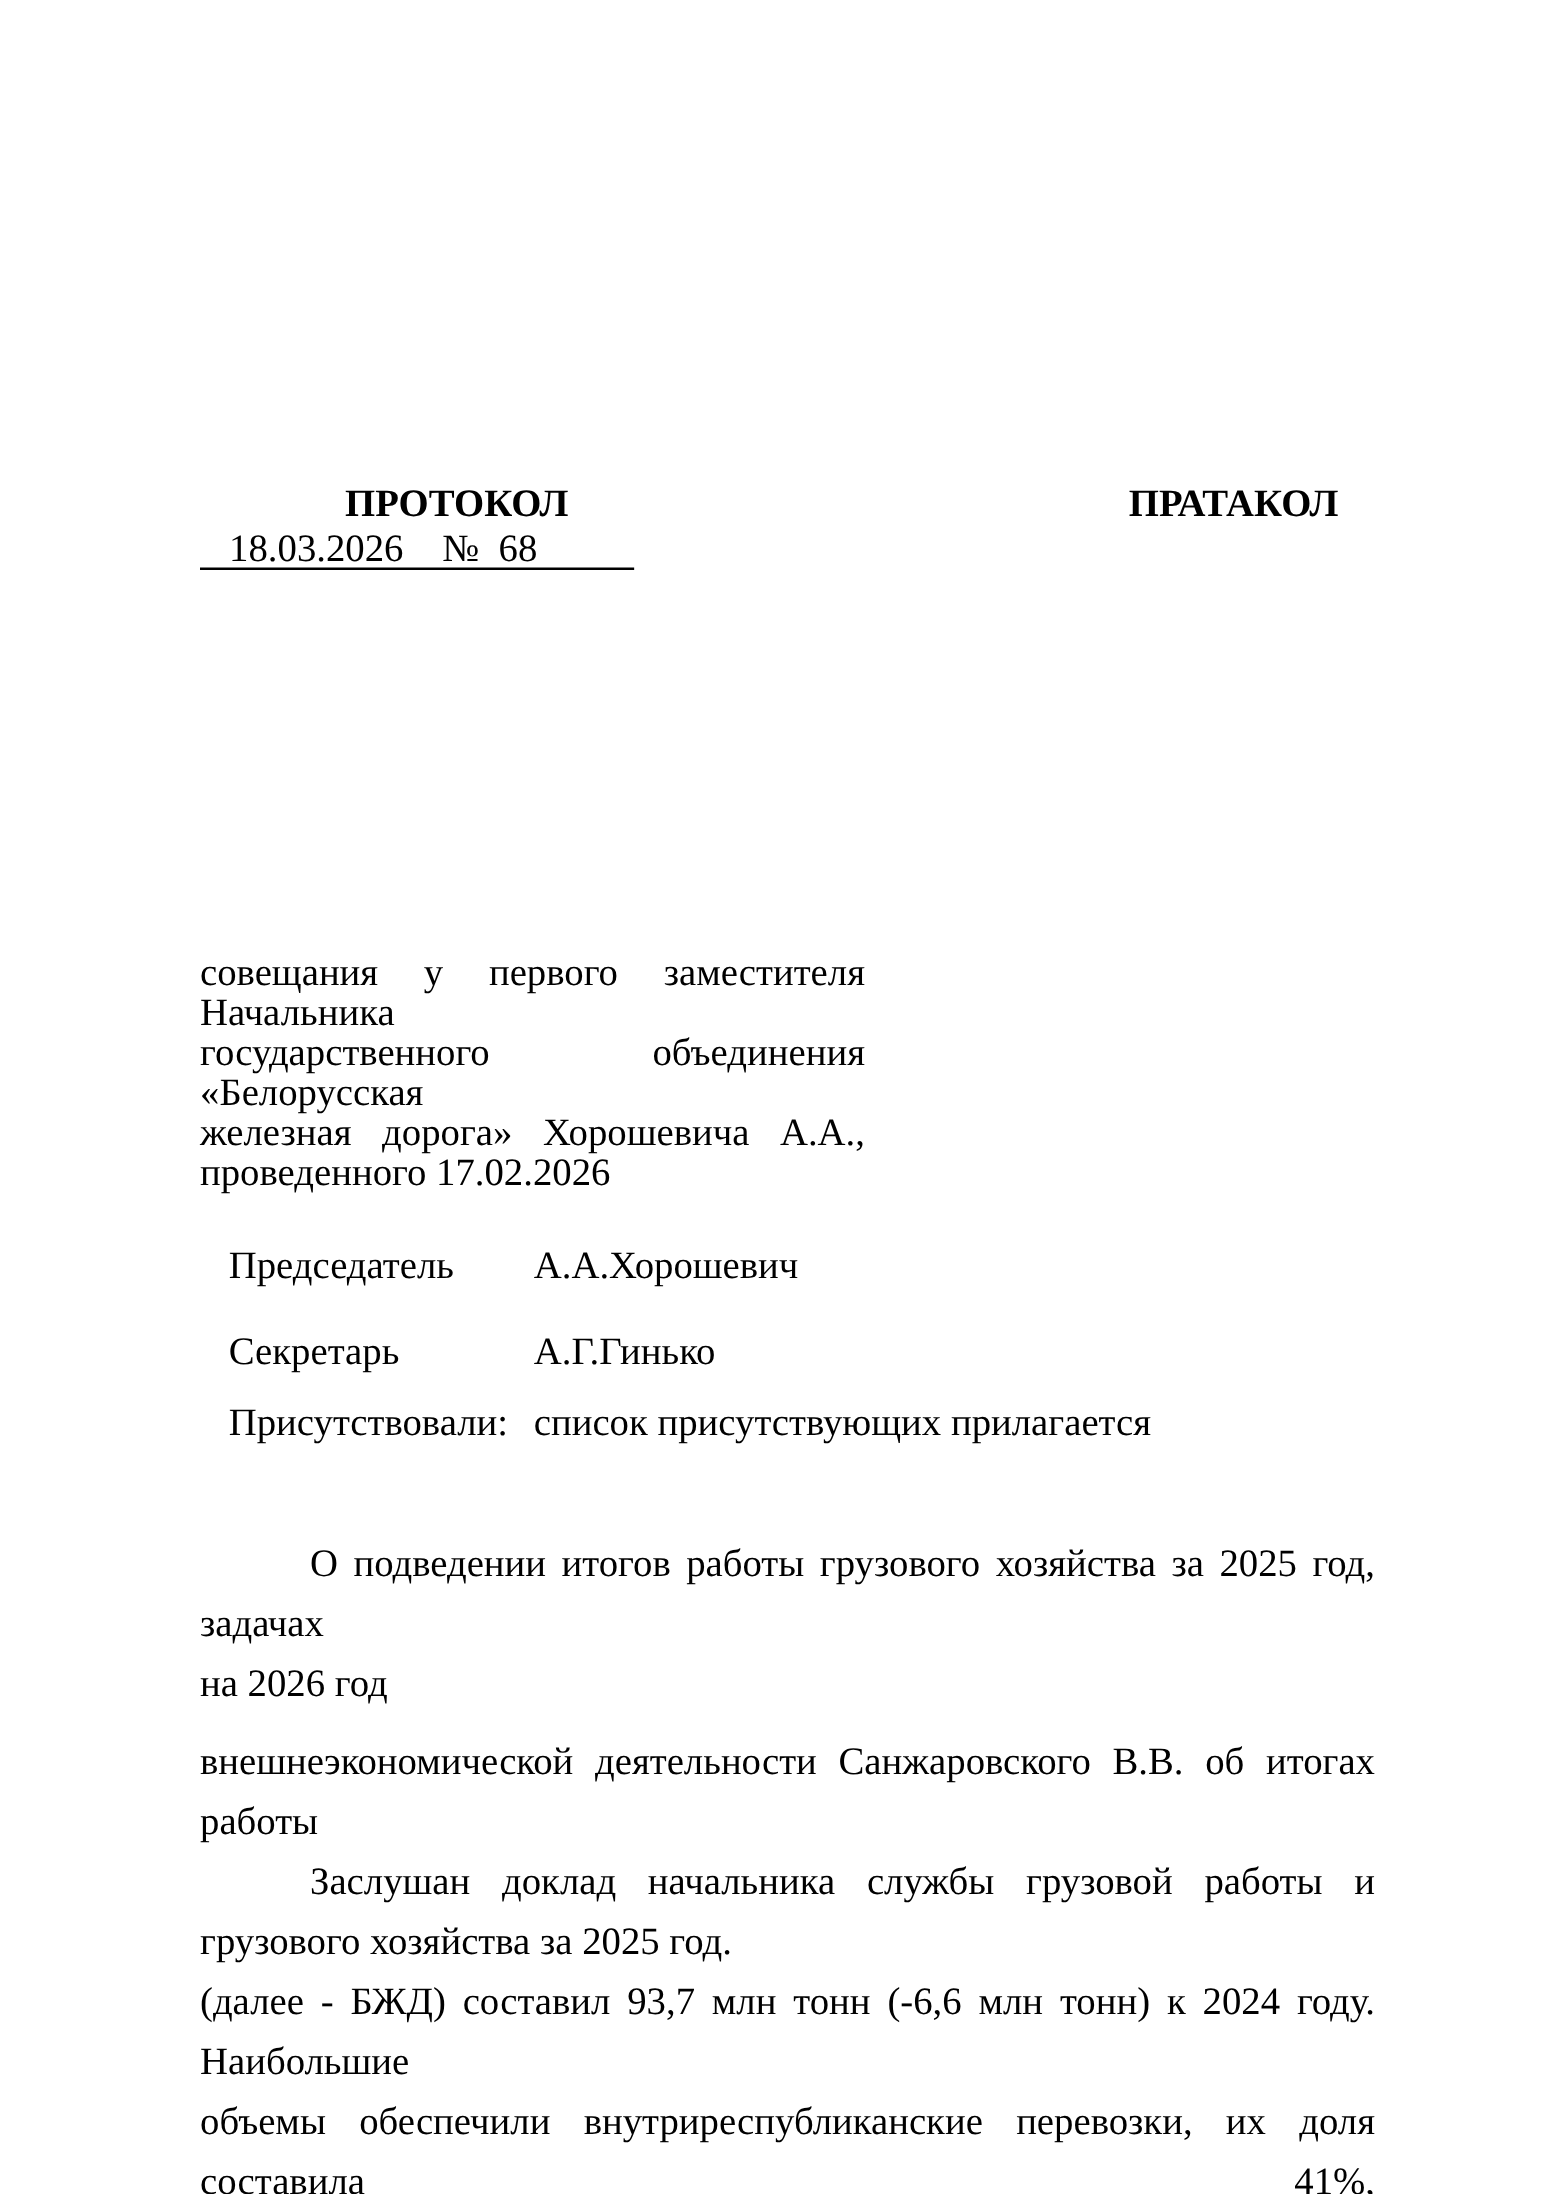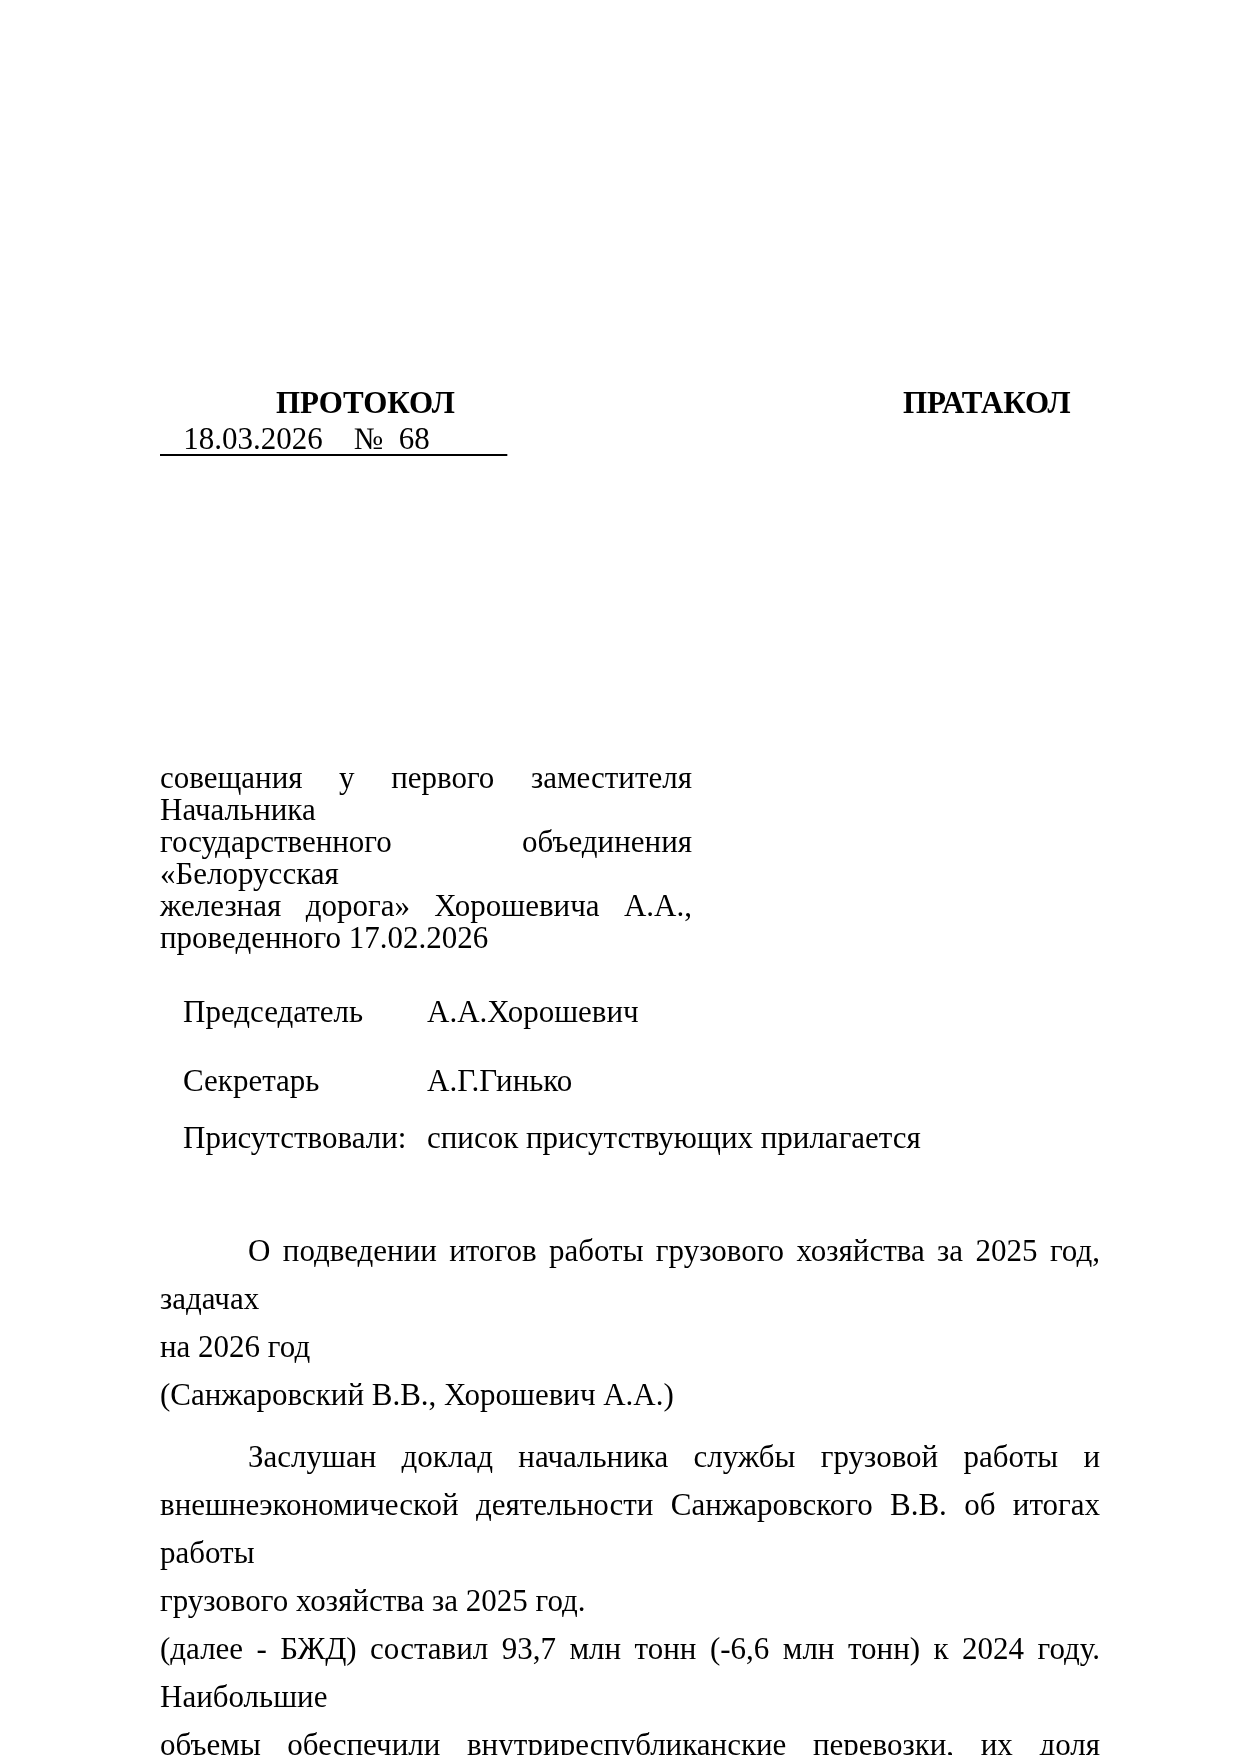--- a/index.html
+++ b/index.html
@@ -106,26 +106,25 @@
       <span class="official-role">Секретарь</span><span class="official-name">А.Г.Гинько</span>
     </div>
     <div class="official-row row-3">
       <span class="official-role">Присутствовали:</span><span class="official-name">список присутствующих прилагается</span>
     </div>
   </div>
 
   <div class="subject">
     <div class="para-line jl first-line">О подведении итогов работы грузового хозяйства за 2025 год, задачах</div>
     <div class="para-line">на 2026 год</div>
-    <div class="para-line">(Санжаровский В.В., Хорошевич А.А.)</div>
   </div>
 
   <div class="body-paragraph-1">
+    <div class="para-line jl">внешнеэкономической деятельности Санжаровского В.В. об итогах работы</div>
     <div class="para-line jl first-line">Заслушан доклад начальника службы грузовой работы и</div>
-    <div class="para-line jl">внешнеэкономической деятельности Санжаровского В.В. об итогах работы</div>
     <div class="para-line">грузового хозяйства за 2025 год.</div>
   </div>
 
   <div class="body-paragraph-2">
     <div class="para-line jl">(далее - БЖД) составил 93,7 млн тонн (-6,6 млн тонн) к 2024 году. Наибольшие</div>
     <div class="para-line jl">объемы обеспечили внутриреспубликанские перевозки, их доля составила 41%,</div>
 
   </div>
 
 </div>

